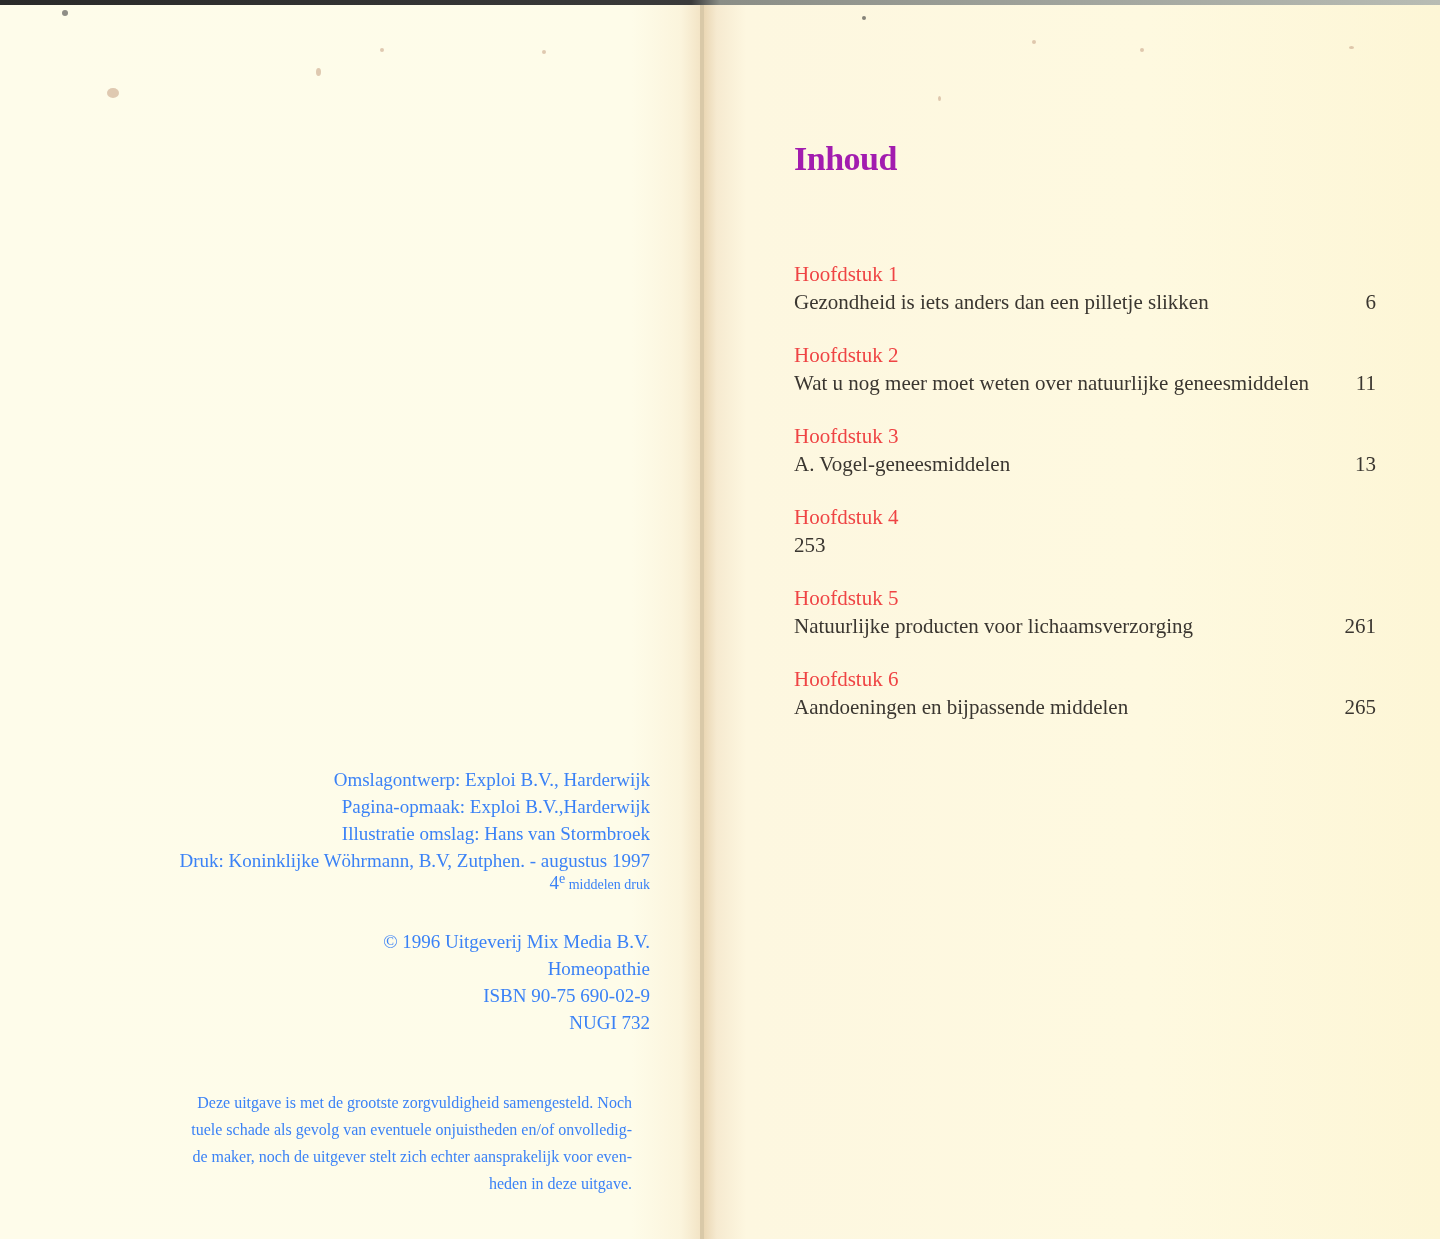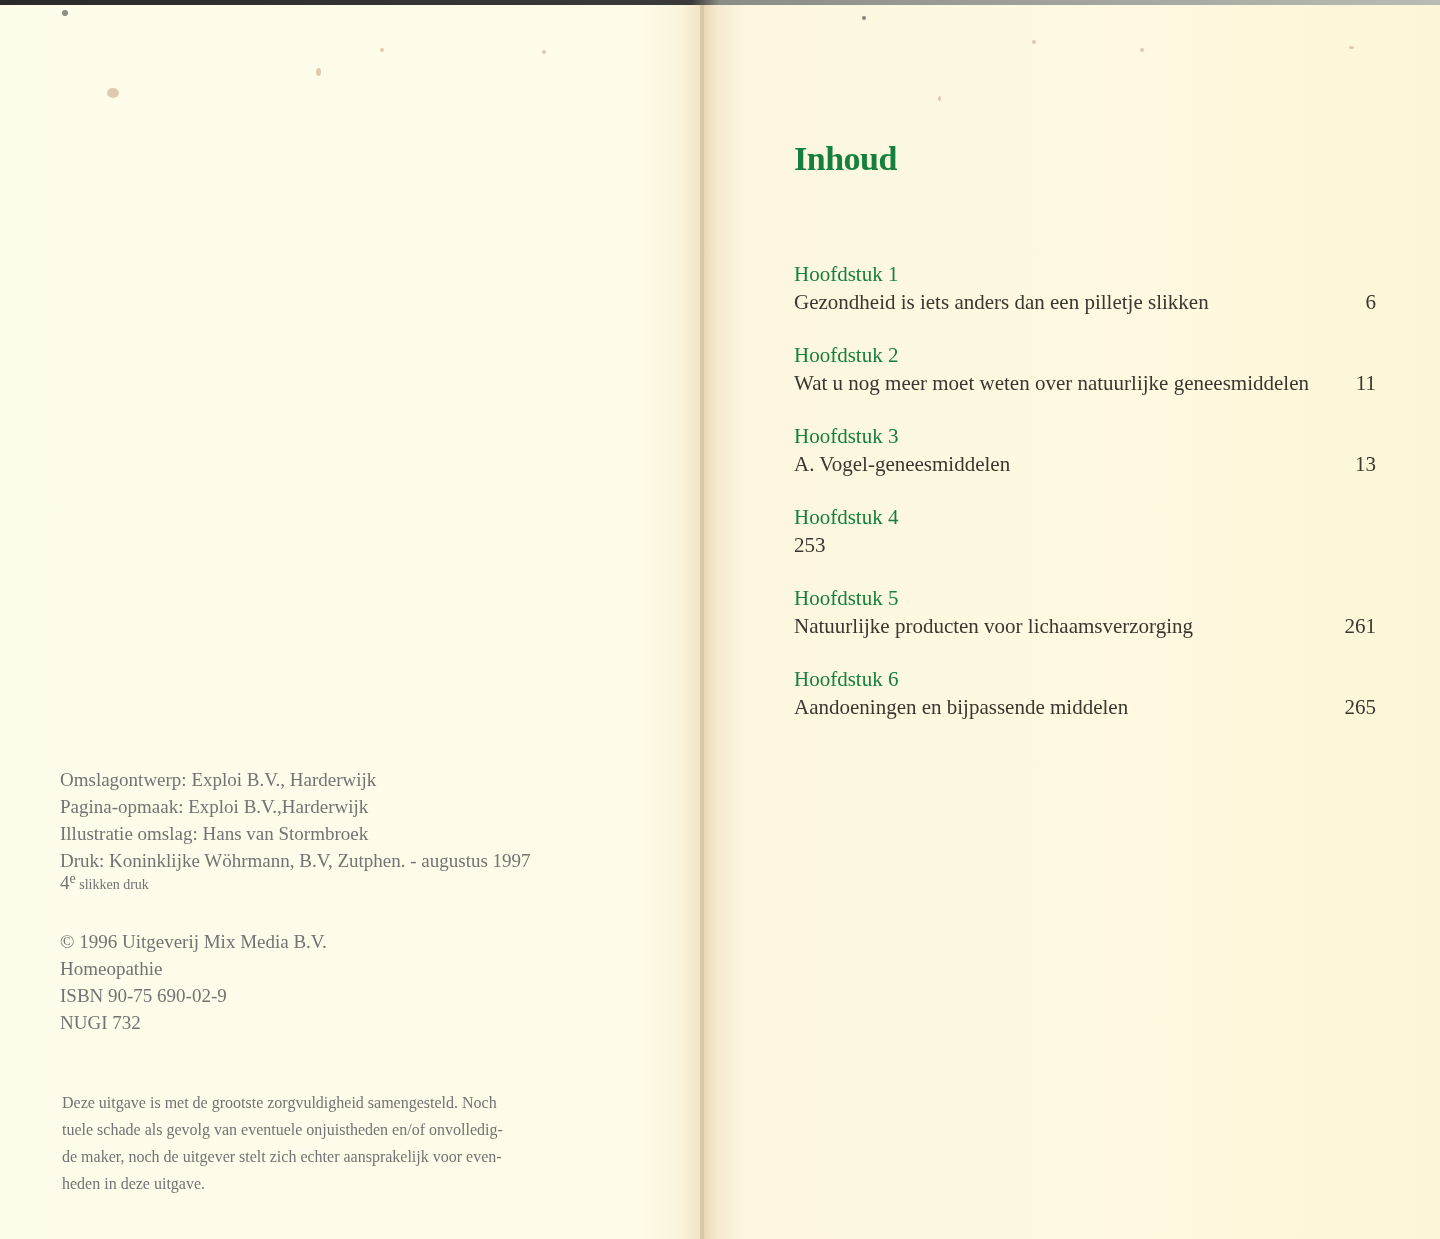--- a/index.html
+++ b/index.html
@@ -25,44 +25,44 @@
       background: linear-gradient(to right, #e8d4b0 0%, #f6ead0 2%, #fdf7e0 6%, #fef9e0 60%, #fdf6d6 100%);
     }
     .gutter {
       position: absolute; left: 700px; top: 5px; width: 4px; height: 1234px;
       background: #d9c9a8;
     }
     .speck { position: absolute; border-radius: 50%; background: #c9a78a; opacity: .6; }
 
     
     .colophon {
-      position: absolute; left: 60px; width: 590px; text-align: left;
-      font-size: 19px; line-height: 27px; color: #737373;
+      position: absolute; left: 60px; width: 590px; text-align: right;
+      font-size: 19px; line-height: 27px; color: #3b82f6;
     }
     .credits { top: 766px; }
     .credits .edition { font-size: 14px; line-height: 14px; margin-top: -2px; }
     .credits .edition sup { font-size: 14px; }
     .credits .edition .num { font-size: 19px; }
     .rights { top: 928px; }
     .disclaimer {
       top: 1089px; font-size: 16px; line-height: 27px;
       left: 62px; width: 570px;
     }
 
     
     .toc-title {
       position: absolute; left: 794px; top: 140px;
-      font-size: 34px; font-weight: bold; color: #15803d;
+      font-size: 34px; font-weight: bold; color: #a21caf;
       letter-spacing: -0.5px;
     }
     .toc {
       position: absolute; left: 794px; top: 260px; width: 582px;
     }
     .toc-entry { height: 81px; }
-    .toc-chapter { font-size: 21px; line-height: 28px; color: #15803d; }
+    .toc-chapter { font-size: 21px; line-height: 28px; color: #ef4444; }
     .toc-row {
       display: flex; justify-content: space-between; align-items: center;
       font-size: 21px; line-height: 28px; color: #3a3630;
     }
     .toc-page { text-align: right; }
   </style>
 </head>
 <body>
 
 <div class="topbar"></div>
@@ -80,21 +80,21 @@
 <div class="speck" style="left:938px;top:96px;width:3px;height:5px;"></div>
 <div class="speck" style="left:1032px;top:40px;width:4px;height:4px;"></div>
 <div class="speck" style="left:1140px;top:48px;width:4px;height:4px;"></div>
 <div class="speck" style="left:1349px;top:46px;width:5px;height:3px;"></div>
 
 <div class="colophon credits">
   <div>Omslagontwerp: Exploi B.V., Harderwijk</div>
   <div>Pagina-opmaak: Exploi B.V.,Harderwijk</div>
   <div>Illustratie omslag: Hans van Stormbroek</div>
   <div>Druk: Koninklijke Wöhrmann, B.V, Zutphen. - augustus 1997</div>
-  <div class="edition"><span class="num">4</span><sup>e</sup><span> slikken druk</span></div>
+  <div class="edition"><span class="num">4</span><sup>e</sup><span> middelen druk</span></div>
 </div>
 
 <div class="colophon rights">
   <div>© 1996 Uitgeverij Mix Media B.V.</div>
   <div>Homeopathie</div>
   <div>ISBN 90-75 690-02-9</div>
   <div>NUGI 732</div>
 </div>
 
 <div class="colophon disclaimer">

